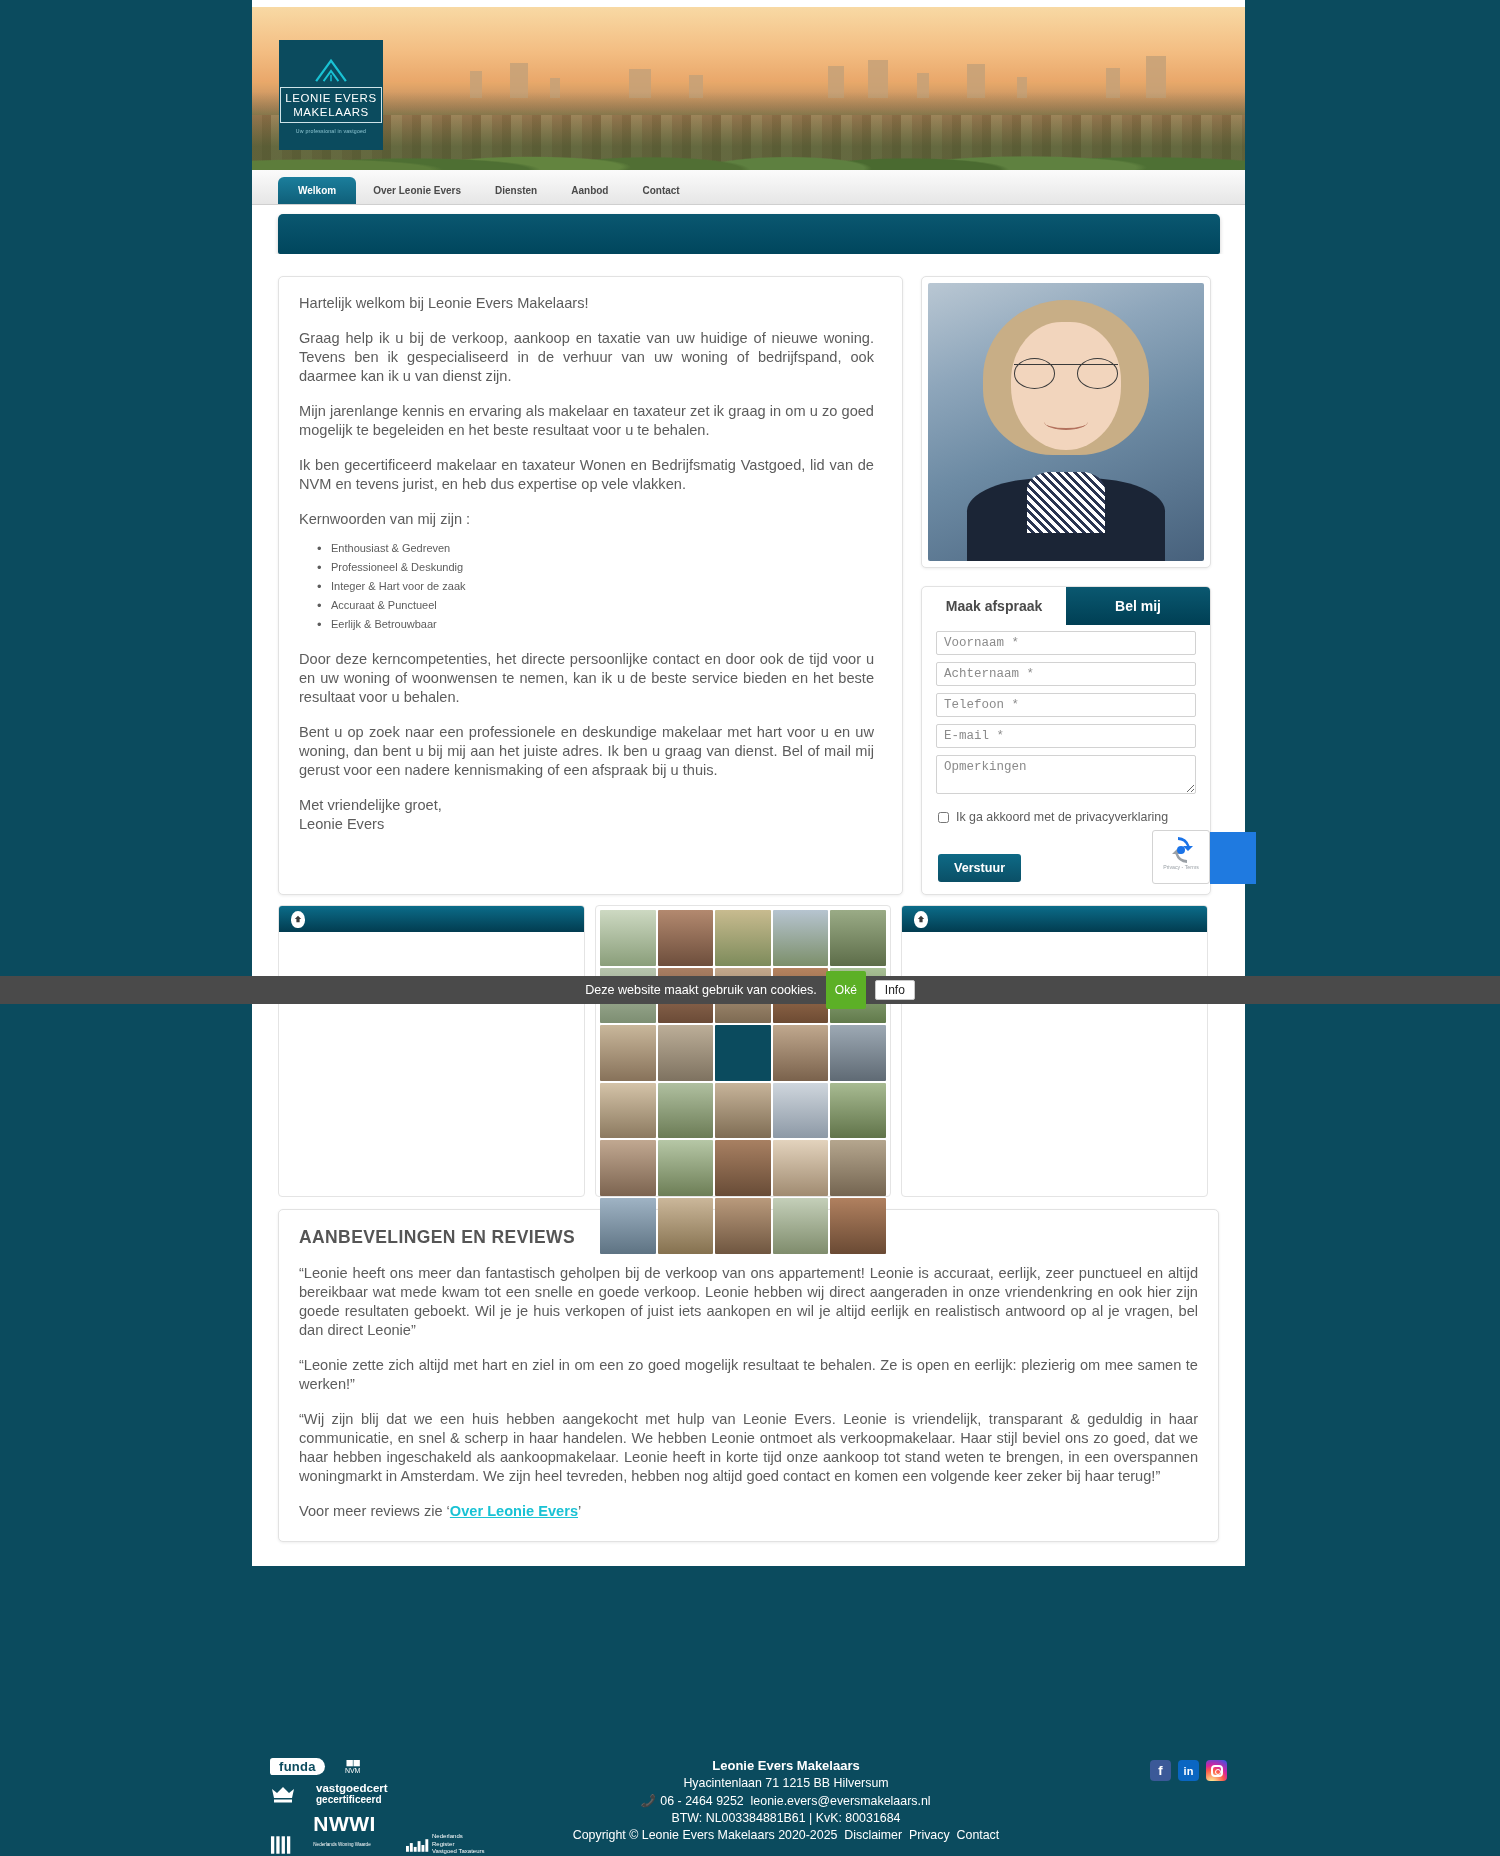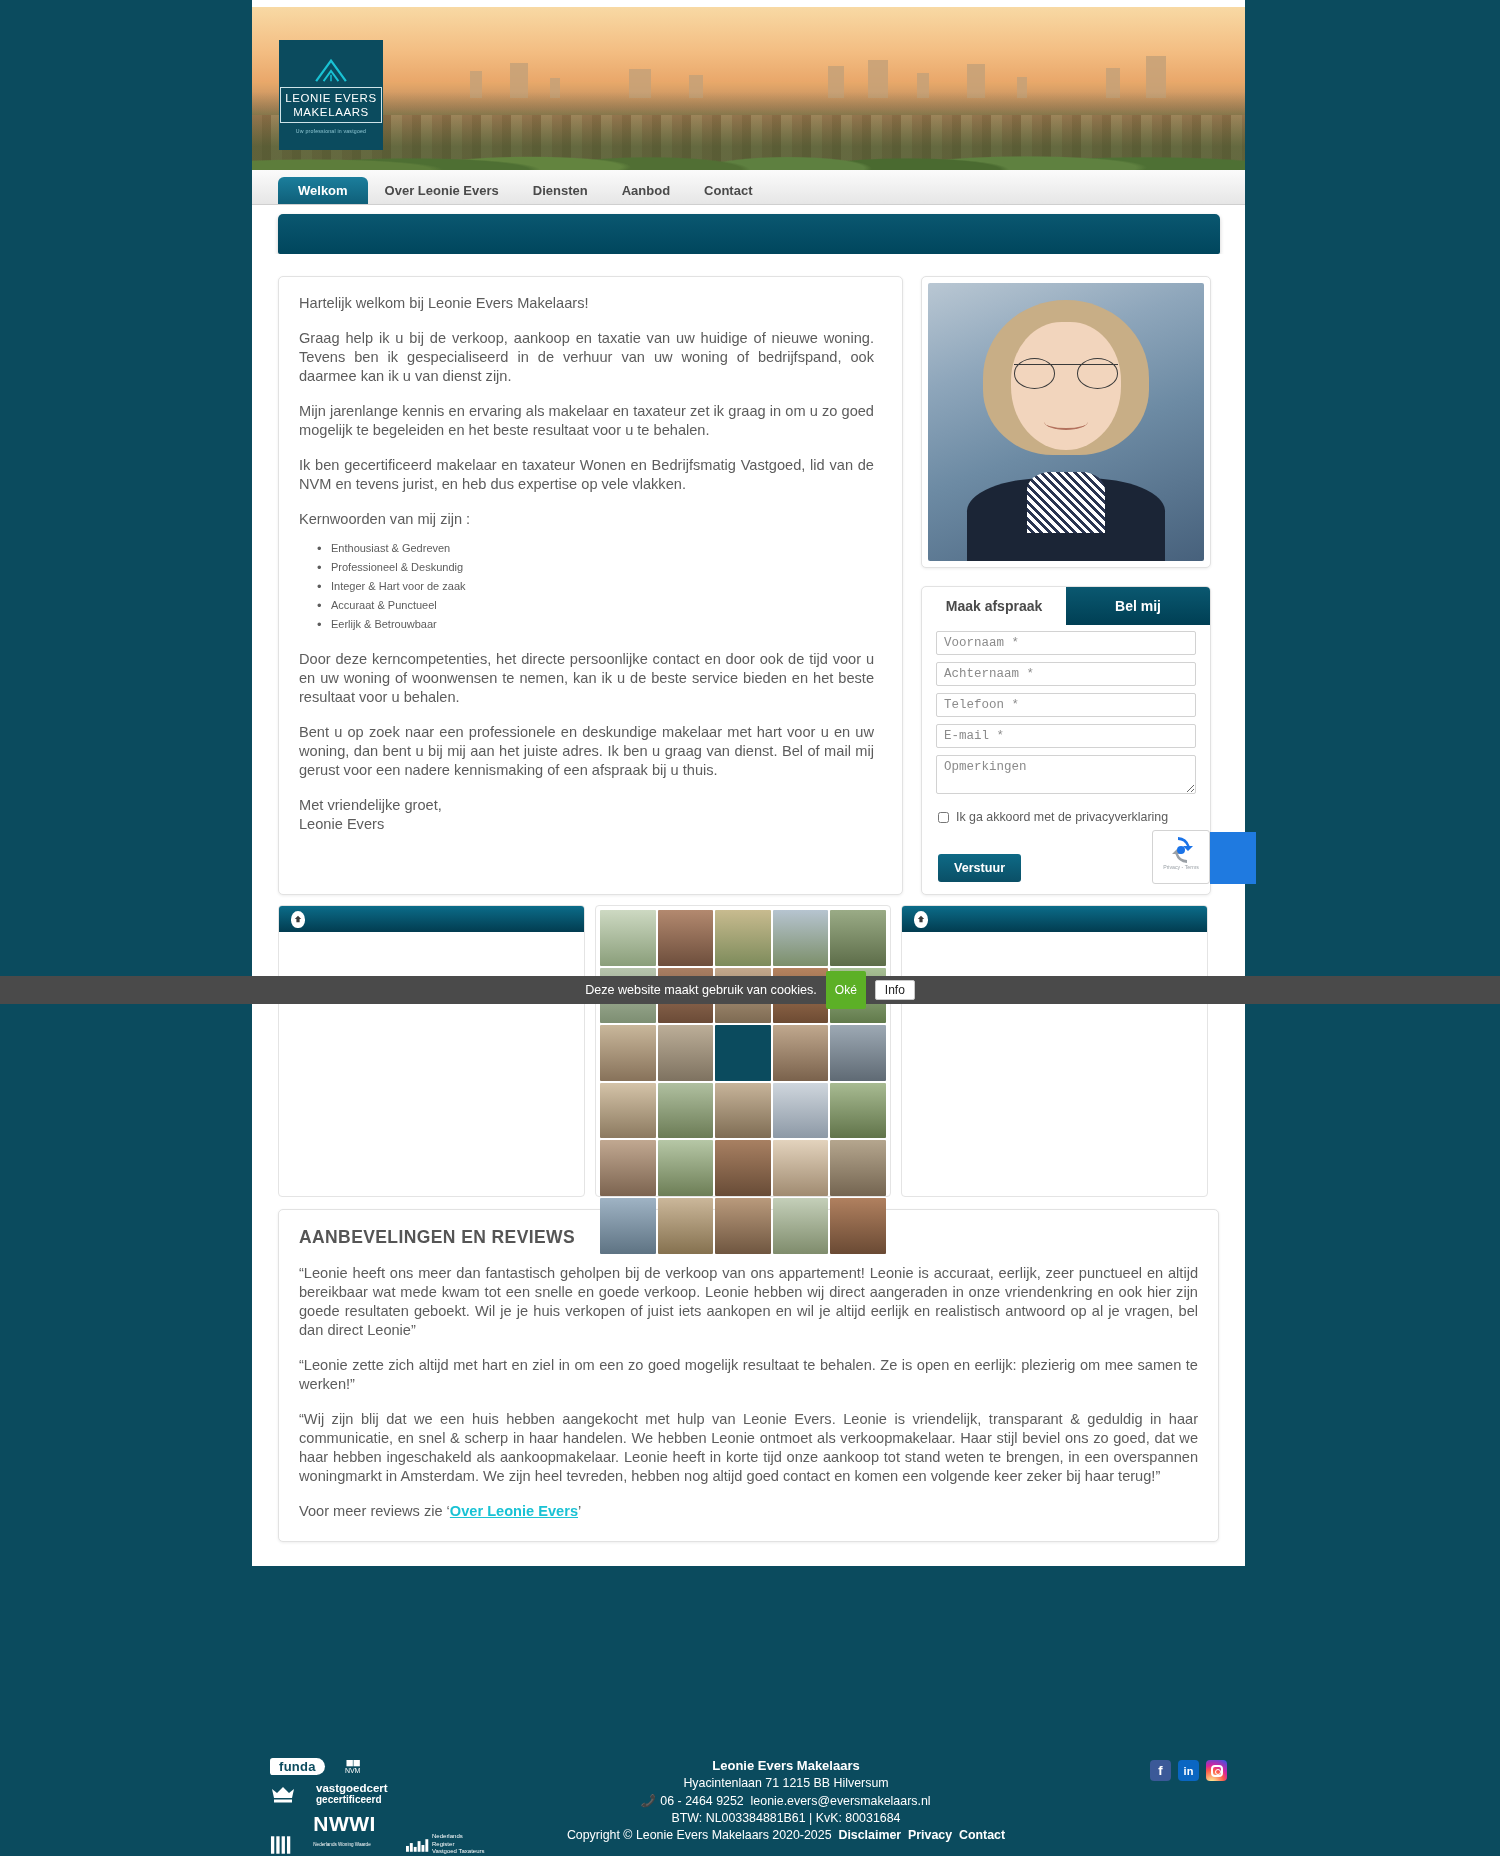--- a/index.html
+++ b/index.html
@@ -57,21 +57,21 @@
     letter-spacing: .6px; text-align: center; padding: 3px 4px; font-weight: 400;
   }
   .logo-tag { color: #8fc7d4; font-size: 5.2px; margin-top: 5px; letter-spacing: .2px; }
 
   
   .navbar {
     position: relative; height: 35px; background: linear-gradient(#fbfbfb,#e6e6e6);
     border-bottom: 1px solid #cfcfcf; display: flex; align-items: flex-end; padding-left: 26px;
   }
   .nav-item {
-    font-size: 13px; font-weight: bold; color: #4a4a4a; padding: 0 17px; height: 27px;
+    font-size: 10px; font-weight: bold; color: #4a4a4a; padding: 0 17px; height: 27px;
     line-height: 27px; cursor: pointer; white-space: nowrap;
   }
   .nav-item.active {
     background: linear-gradient(#1b7e9c,#0f5f79); color: #fff;
     border-radius: 6px 6px 0 0; padding: 0 20px;
   }
 
   
   .banner {
     margin: 8px 0 0 26px; width: 942px; height: 40px;
@@ -187,21 +187,21 @@
   .site-bottom { background:#fff; height: 10px; }
 
   
   .footer { position: absolute; left: 252px; top: 1746px; width: 993px; height: 110px; background: #0b4b5e; }
   .footer-inner { display: flex; height: 100%; padding: 12px 18px; }
   .f-left { width: 215px; }
   .f-center { flex: 1; text-align: center; color: #fff; }
   .f-right { width: 140px; display: flex; align-items: flex-start; justify-content: flex-end; gap: 7px; padding-top: 2px; }
   .f-title { font-size: 13px; font-weight: bold; margin-bottom: 3px; }
   .f-line { font-size: 12.4px; margin-bottom: 3px; }
-  .f-line a, .f-link { color: #fff; text-decoration: none; font-weight: bold; }
+  .f-line a, .f-link { color: #fff; text-decoration: none; }
   .badge-row { display: flex; align-items: center; gap: 20px; margin-bottom: 7px; }
   .funda {
     background: #fff; color: #0b4b5e; font-weight: bold; font-size: 13px;
     padding: 1px 9px; border-radius: 3px 9px 9px 3px; letter-spacing: .3px;
   }
   .nvm { color: #fff; font-size: 7px; text-align: center; line-height: 8px; }
   .nvm-glyph { font-size: 13px; letter-spacing: -1px; display:block; }
   .vgc { color: #fff; font-size: 11.5px; font-weight: bold; line-height: 12px; }
   .vgc small { font-size: 10px; display:block; font-weight:bold; }
   .nwwi { color: #fff; font-size: 21px; font-weight: bold; letter-spacing: .5px; line-height: 21px; }

